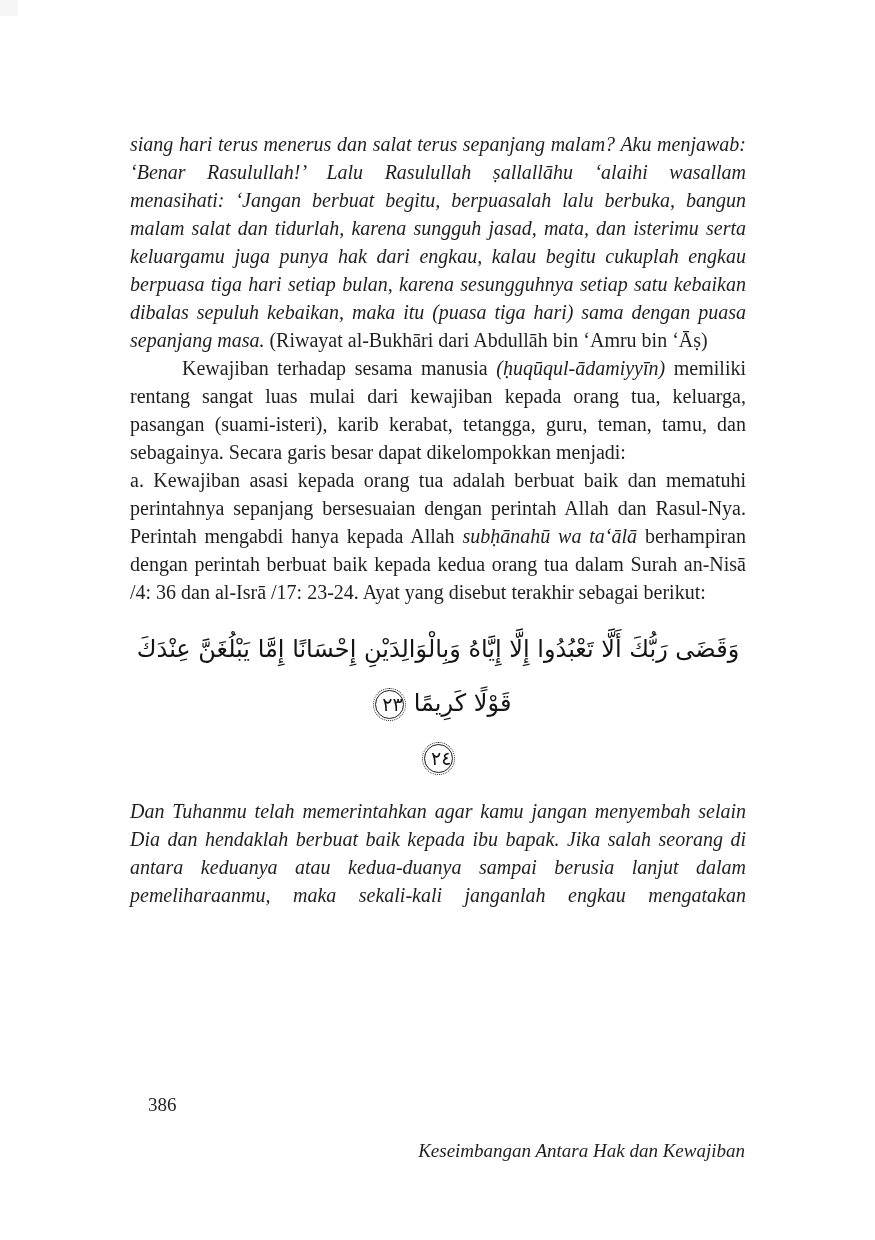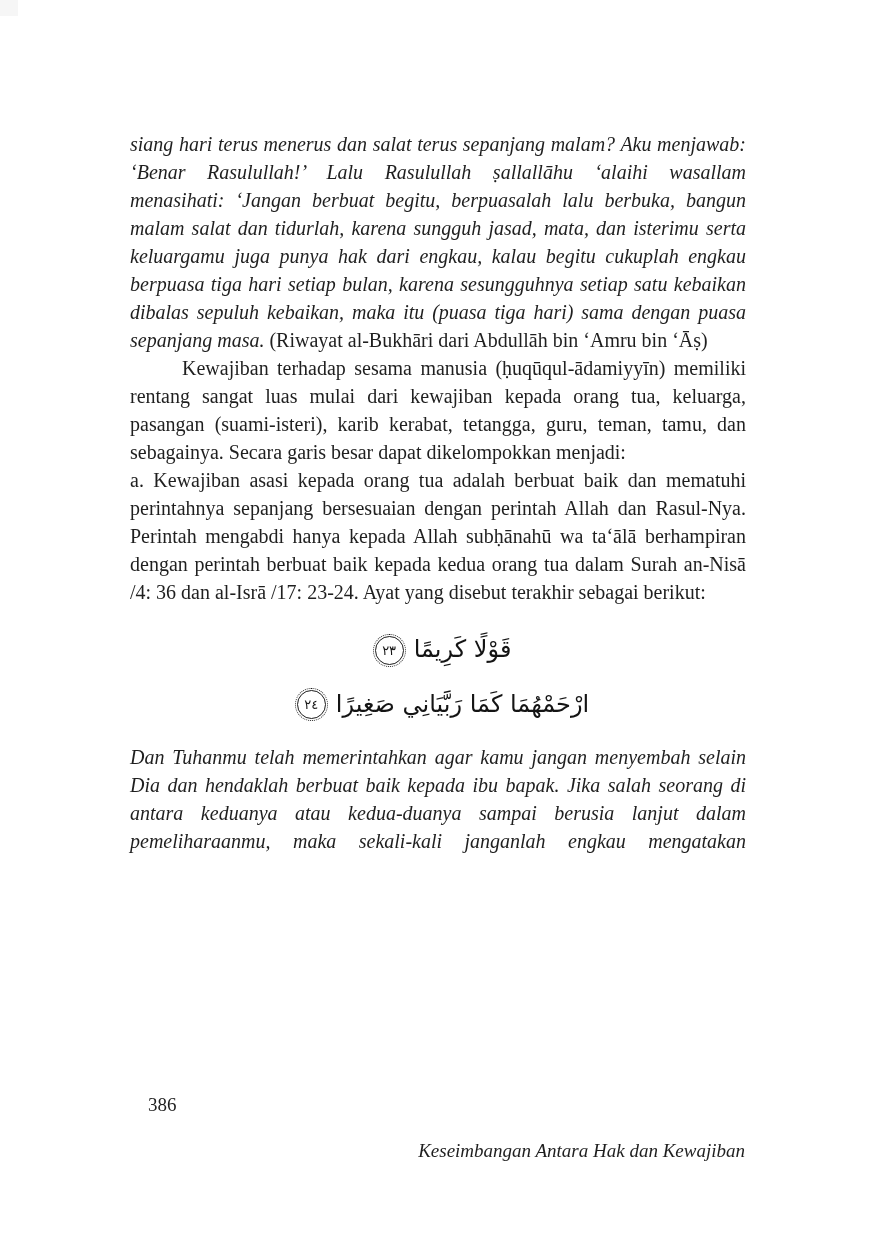--- a/index.html
+++ b/index.html
@@ -46,44 +46,44 @@
     text-align: left !important;
   }
   .section-heading .h-num {
     display: inline-block;
     margin-right: 15px;
   }
   .para-indent {
     text-indent: 52px;
   }
   .inline-italic {
+    font-style: italic;
   }
   .quran {
     margin: 16px 0 10px 0;
     direction: rtl;
     text-align: center;
     font-family: "DejaVu Sans", sans-serif;
     font-size: 24px;
     line-height: 54px;
     color: #141414;
   }
   .qline {
     white-space: nowrap;
   }
   .verse-medallion {
     display: inline-flex;
     align-items: center;
-    justify-content: center;
     width: 27px;
     height: 27px;
     border: 1.5px solid #1c1c1c;
     outline: 1px dotted #1c1c1c;
     outline-offset: 1.5px;
     border-radius: 50%;
-    font-size: 13px;
+    font-size: 19px;
     line-height: 1;
     margin: 12px 10px;
     vertical-align: middle;
   }
   .translation {
     font-style: italic;
     margin-top: 12px !important;
     text-align-last: justify;
   }
   .footer-page-number {
@@ -109,24 +109,25 @@
 <div class="content">
 
   <p class="hadith"><span>siang hari terus menerus dan salat terus sepanjang malam? Aku menjawab: ‘Benar Rasulullah!’ Lalu Rasulullah ṣallallāhu ‘alaihi wasallam menasihati: ‘Jangan berbuat begitu, berpuasalah lalu berbuka, bangun malam salat dan tidurlah, karena sungguh jasad, mata, dan isterimu serta keluargamu juga punya hak dari engkau, kalau begitu cukuplah engkau berpuasa tiga hari setiap bulan, karena sesungguhnya setiap satu kebaikan dibalas sepuluh kebaikan, maka itu (puasa tiga hari) sama dengan puasa sepanjang masa.</span><span class="roman-seg"> (Riwayat al-Bukhāri dari Abdullāh bin ‘Amru bin ‘Āṣ)</span></p>
 
 
   <p class="para-indent"><span>Kewajiban terhadap sesama manusia </span><span class="inline-italic">(ḥuqūqul-ādamiyyīn)</span><span> memiliki rentang sangat luas mulai dari kewajiban kepada orang tua, keluarga, pasangan (suami-isteri), karib kerabat, tetangga, guru, teman, tamu, dan sebagainya. Secara garis besar dapat dikelompokkan menjadi:</span></p>
 
   <p><span>a. Kewajiban asasi kepada orang tua adalah berbuat baik dan mematuhi perintahnya sepanjang bersesuaian dengan perintah Allah dan Rasul-Nya. Perintah mengabdi hanya kepada Allah </span><span class="inline-italic">subḥānahū wa ta‘ālā</span><span> berhampiran dengan perintah berbuat baik kepada kedua orang tua dalam Surah an-Nisā /4: 36 dan al-Isrā /17: 23-24. Ayat yang disebut terakhir sebagai berikut:</span></p>
 
   <div class="quran">
+    <div class="qline">وَقَضَى رَبُّكَ أَلَّا تَعْبُدُوا إِلَّا إِيَّاهُ وَبِالْوَالِدَيْنِ إِحْسَانًا إِمَّا يَبْلُغَنَّ عِنْدَكَ</div>
     <div class="qline"><span>قَوْلًا كَرِيمًا</span><span class="verse-medallion">
           <span>٢٣</span>
         </span></div>
-    <div class="qline"><span>ارْحَمْهُمَا كَمَا رَبَّيَانِي صَغِيرًا</span><span class="verse-medallion">
+    <div class="qline"><span class="verse-medallion">
           <span>٢٤</span>
         </span></div>
   </div>
 
   <p class="translation">Dan Tuhanmu telah memerintahkan agar kamu jangan menyembah selain Dia dan hendaklah berbuat baik kepada ibu bapak. Jika salah seorang di antara keduanya atau kedua-duanya sampai berusia lanjut dalam pemeliharaanmu, maka sekali-kali janganlah engkau mengatakan</p>
 
 </div>
 
 <div class="footer-page-number">386</div>
 

